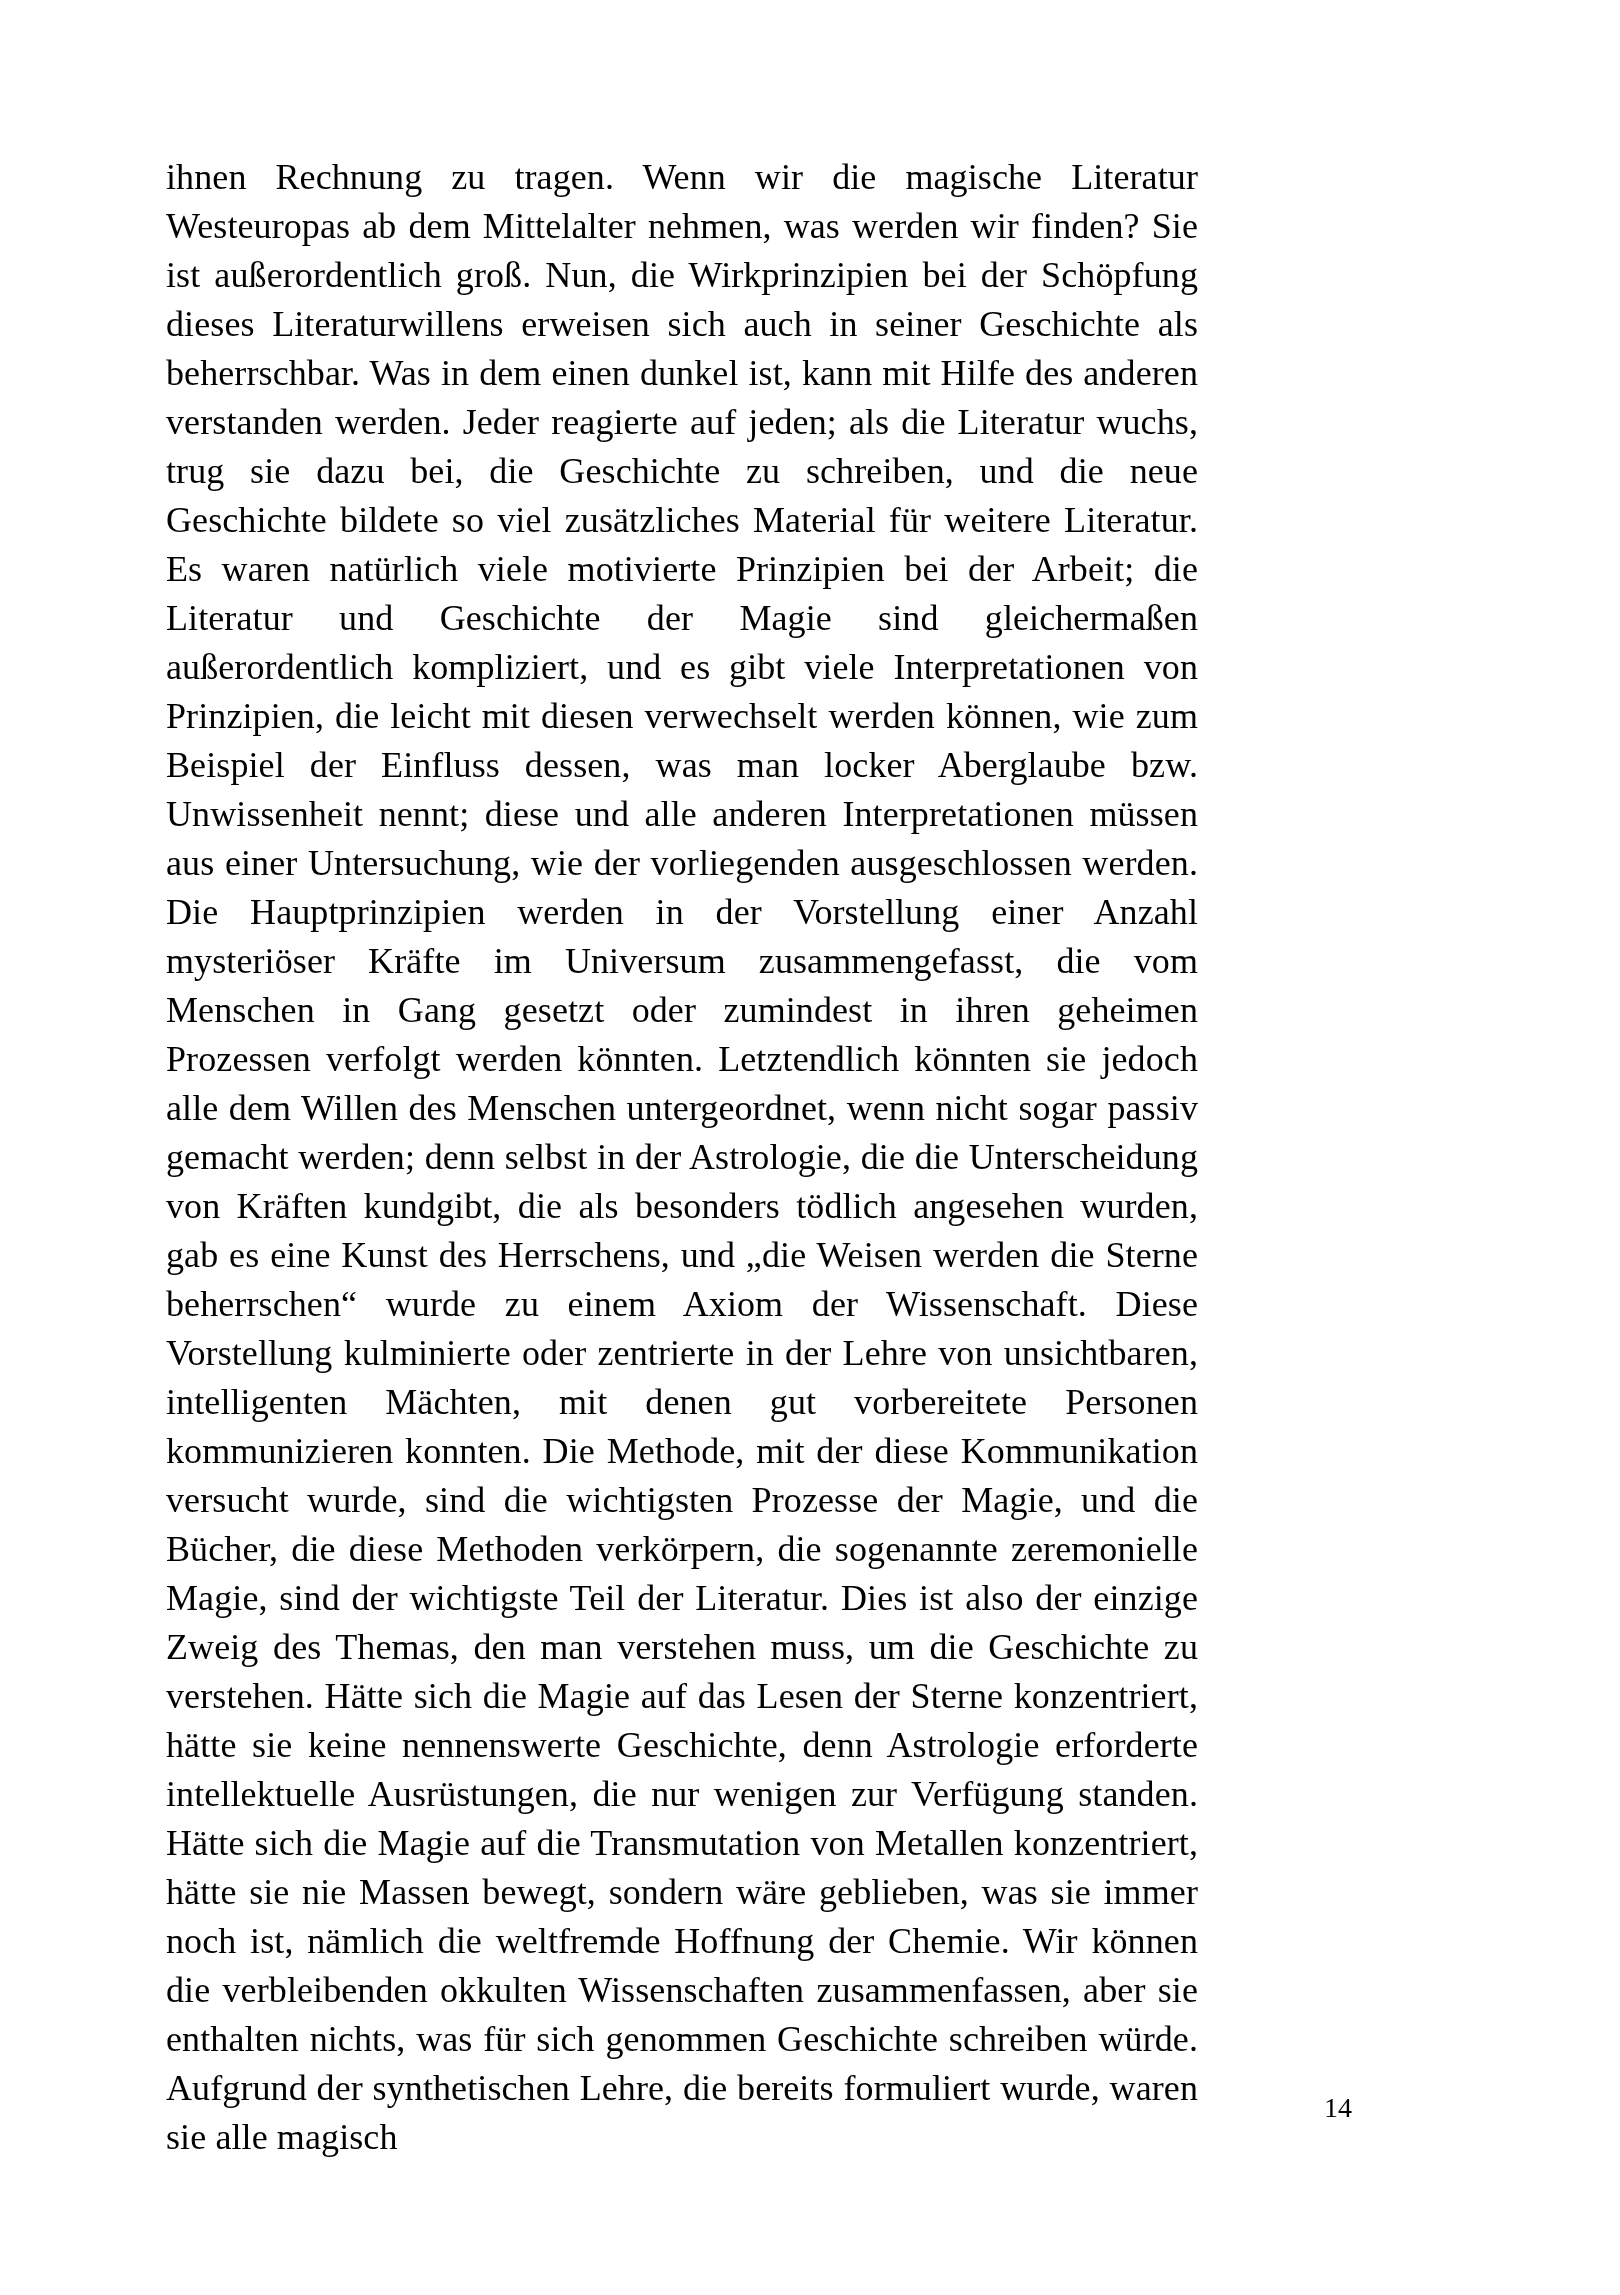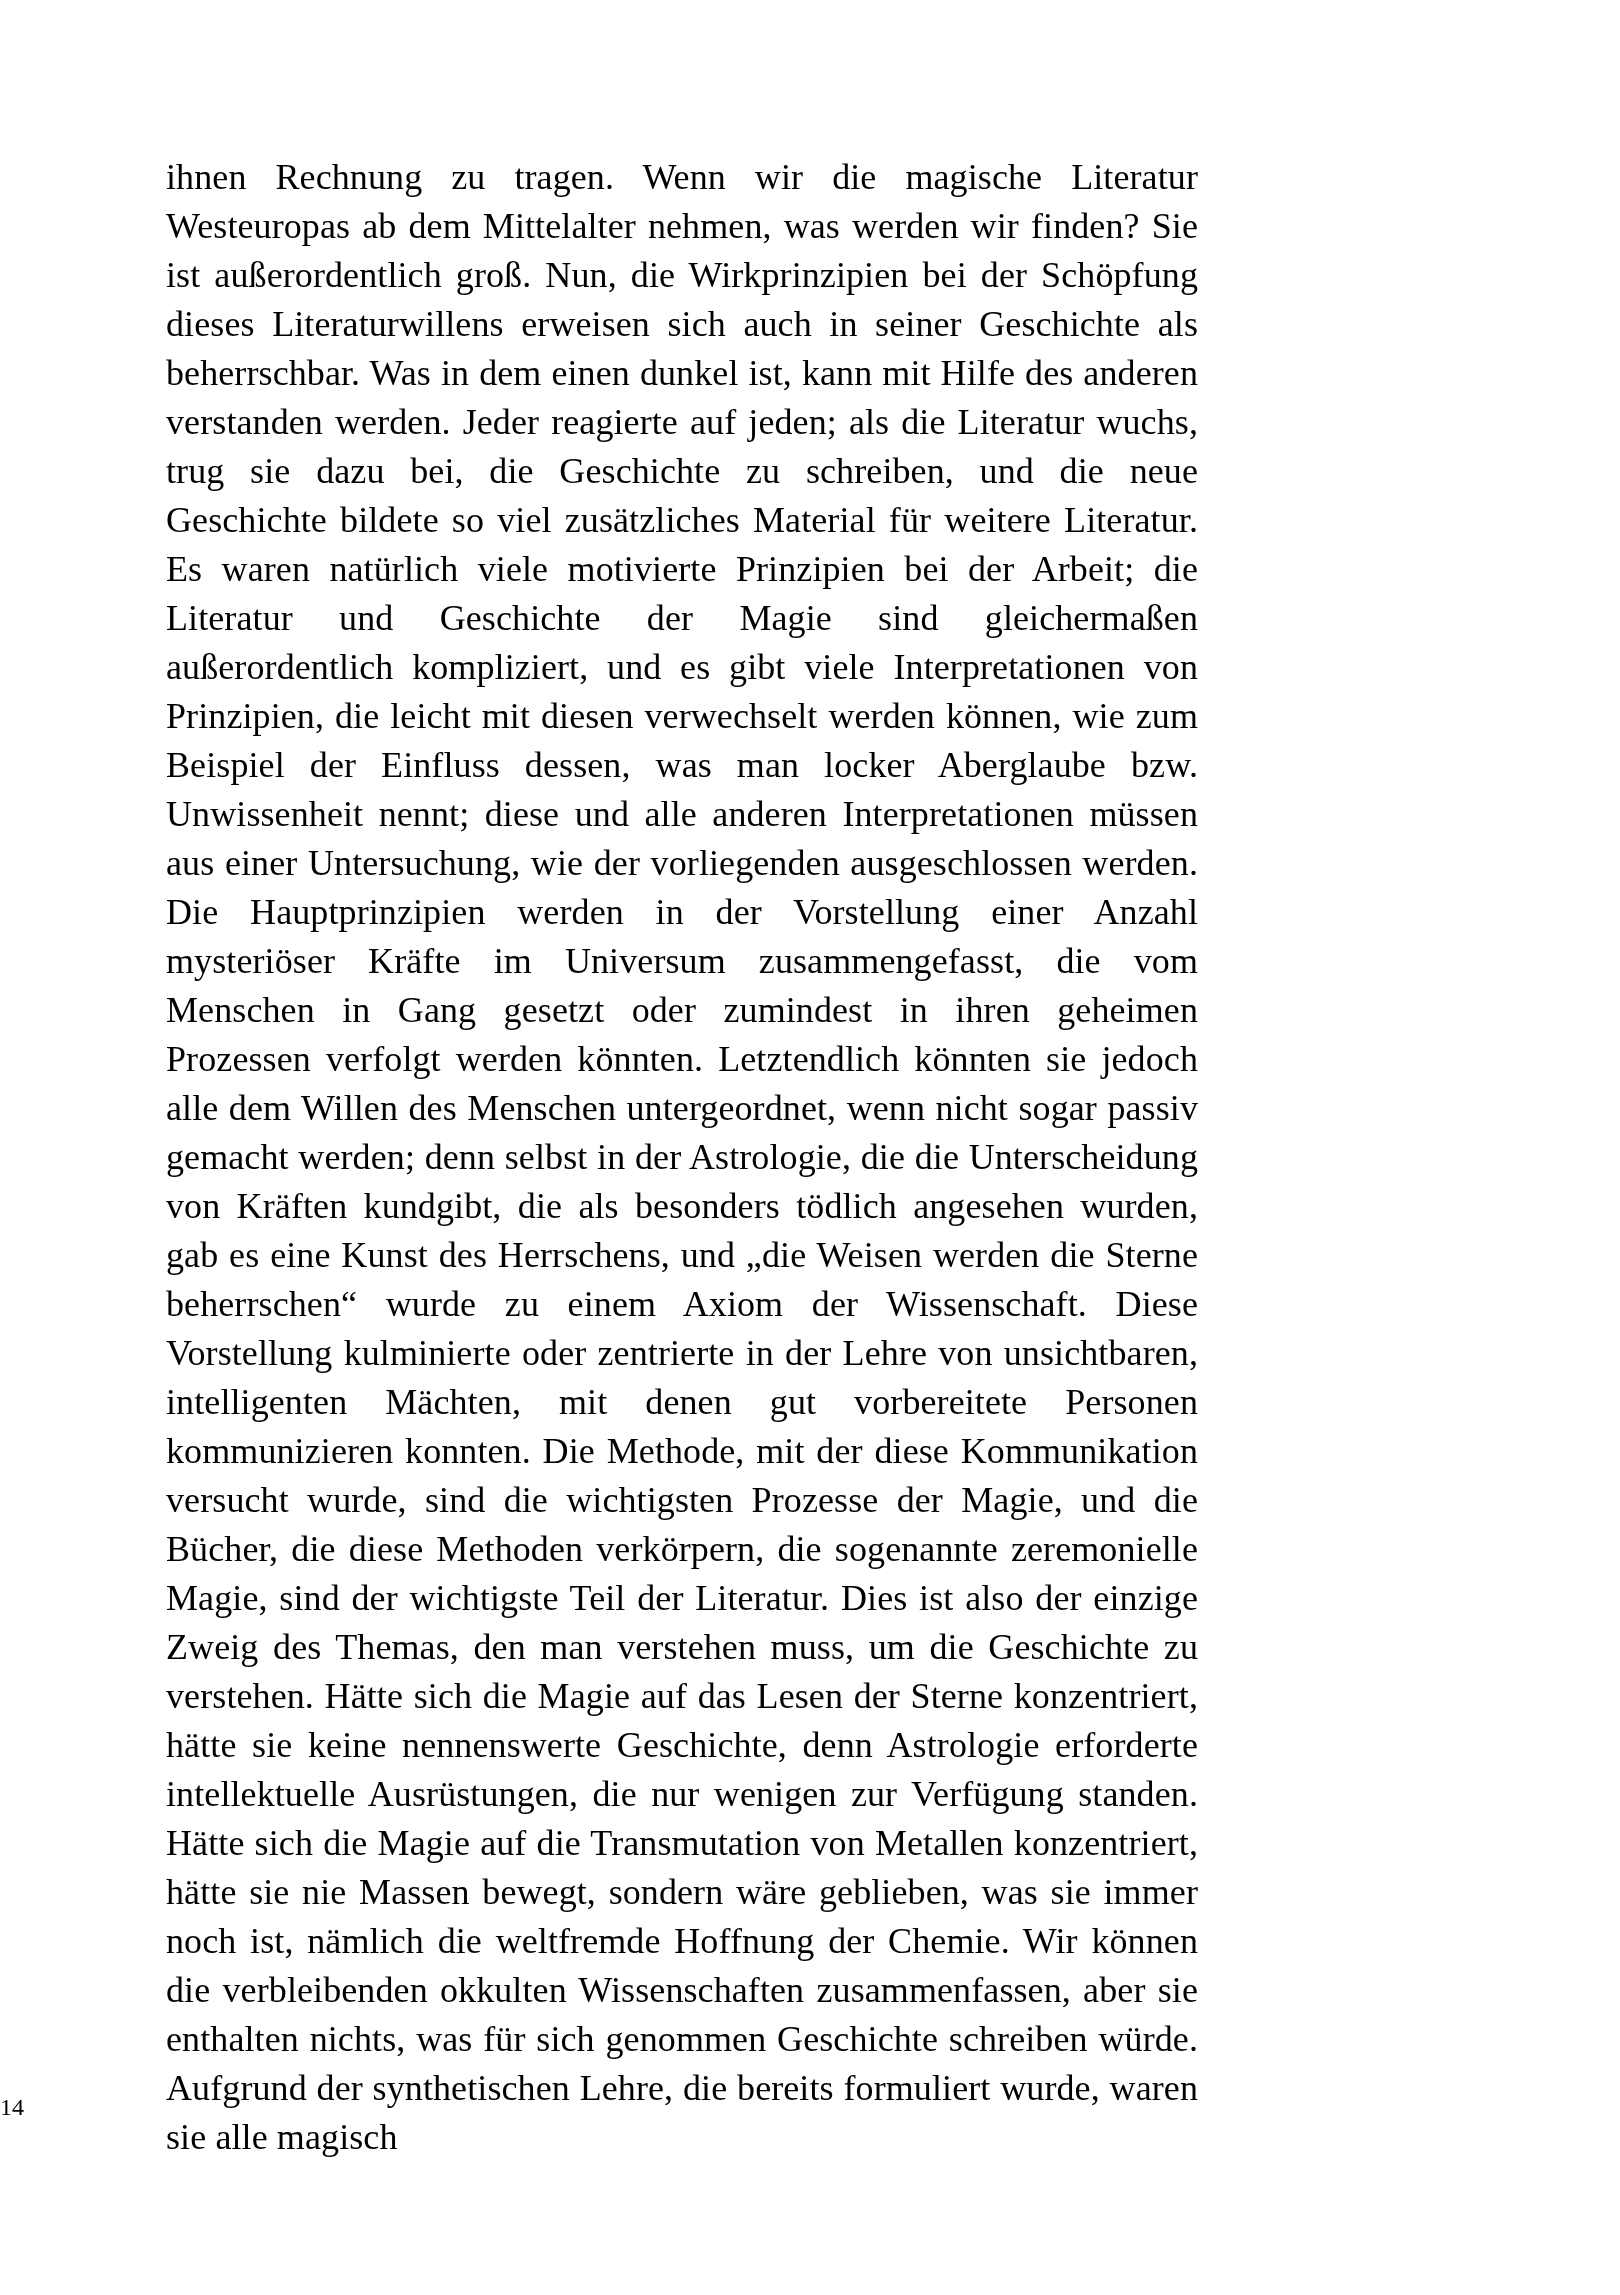--- a/index.html
+++ b/index.html
@@ -25,22 +25,22 @@
     line-height: 49px;
     text-align: justify;
     text-justify: inter-word;
     letter-spacing: 0.1px;
   }
   .page-number {
     position: absolute;
     left: 0;
     right: 12px;
     top: 2083px;
-    text-align: left;
-    font-size: 24px;
+    text-align: right;
+    font-size: 28px;
     line-height: 49px;
   }
 </style>
 </head>
 <body>
 
 <div class="page">
   <div class="body-text">ihnen Rechnung zu tragen. Wenn wir die magische Literatur Westeuropas ab dem Mittelalter nehmen, was werden wir finden? Sie ist außerordentlich groß. Nun, die Wirkprinzipien bei der Schöpfung dieses Literaturwillens erweisen sich auch in seiner Geschichte als beherrschbar. Was in dem einen dunkel ist, kann mit Hilfe des anderen verstanden werden. Jeder reagierte auf jeden; als die Literatur wuchs, trug sie dazu bei, die Geschichte zu schreiben, und die neue Geschichte bildete so viel zusätzliches Material für weitere Literatur. Es waren natürlich viele motivierte Prinzipien bei der Arbeit; die Literatur und Geschichte der Magie sind gleichermaßen außerordentlich kompliziert, und es gibt viele Interpretationen von Prinzipien, die leicht mit diesen verwechselt werden können, wie zum Beispiel der Einfluss dessen, was man locker Aberglaube bzw. Unwissenheit nennt; diese und alle anderen Interpretationen müssen aus einer Untersuchung, wie der vorliegenden ausgeschlossen werden. Die Hauptprinzipien werden in der Vorstellung einer Anzahl mysteriöser Kräfte im Universum zusammengefasst, die vom Menschen in Gang gesetzt oder zumindest in ihren geheimen Prozessen verfolgt werden könnten. Letztendlich könnten sie jedoch alle dem Willen des Menschen untergeordnet, wenn nicht sogar passiv gemacht werden; denn selbst in der Astrologie, die die Unterscheidung von Kräften kundgibt, die als besonders tödlich angesehen wurden, gab es eine Kunst des Herrschens, und „die Weisen werden die Sterne beherrschen“ wurde zu einem Axiom der Wissenschaft. Diese Vorstellung kulminierte oder zentrierte in der Lehre von unsichtbaren, intelligenten Mächten, mit denen gut vorbereitete Personen kommunizieren konnten. Die Methode, mit der diese Kommunikation versucht wurde, sind die wichtigsten Prozesse der Magie, und die Bücher, die diese Methoden verkörpern, die sogenannte zeremonielle Magie, sind der wichtigste Teil der Literatur. Dies ist also der einzige Zweig des Themas, den man verstehen muss, um die Geschichte zu verstehen. Hätte sich die Magie auf das Lesen der Sterne konzentriert, hätte sie keine nennenswerte Geschichte, denn Astrologie erforderte intellektuelle Ausrüstungen, die nur wenigen zur Verfügung standen. Hätte sich die Magie auf die Transmutation von Metallen konzentriert, hätte sie nie Massen bewegt, sondern wäre geblieben, was sie immer noch ist, nämlich die weltfremde Hoffnung der Chemie. Wir können die verbleibenden okkulten Wissenschaften zusammenfassen, aber sie enthalten nichts, was für sich genommen Geschichte schreiben würde. Aufgrund der synthetischen Lehre, die bereits formuliert wurde, waren sie alle magisch</div>
   <div class="page-number">14</div>
 </div>

